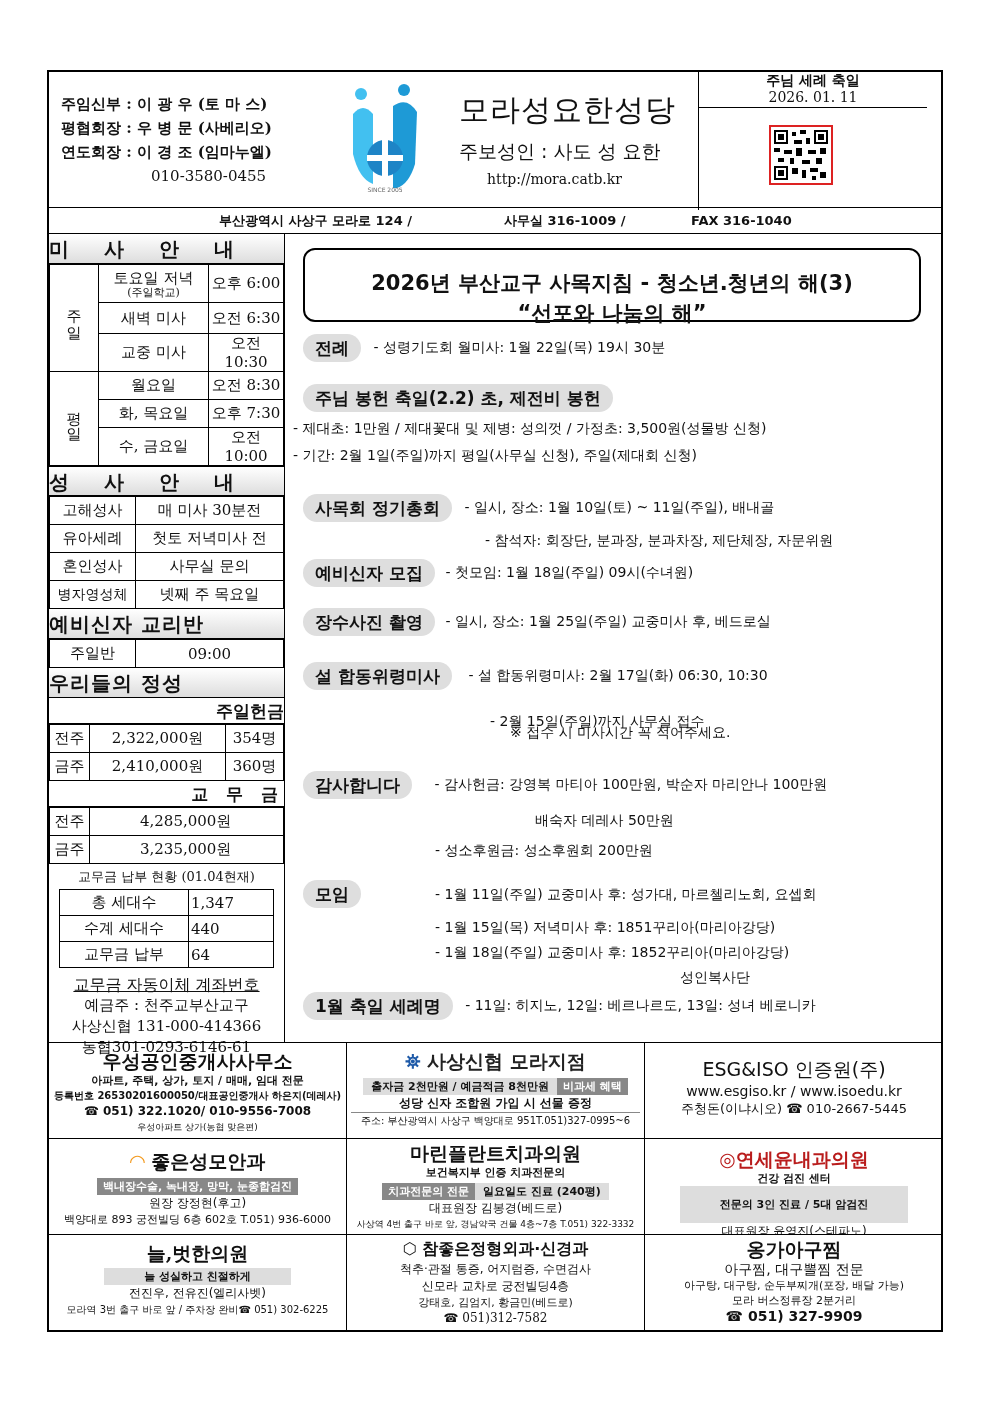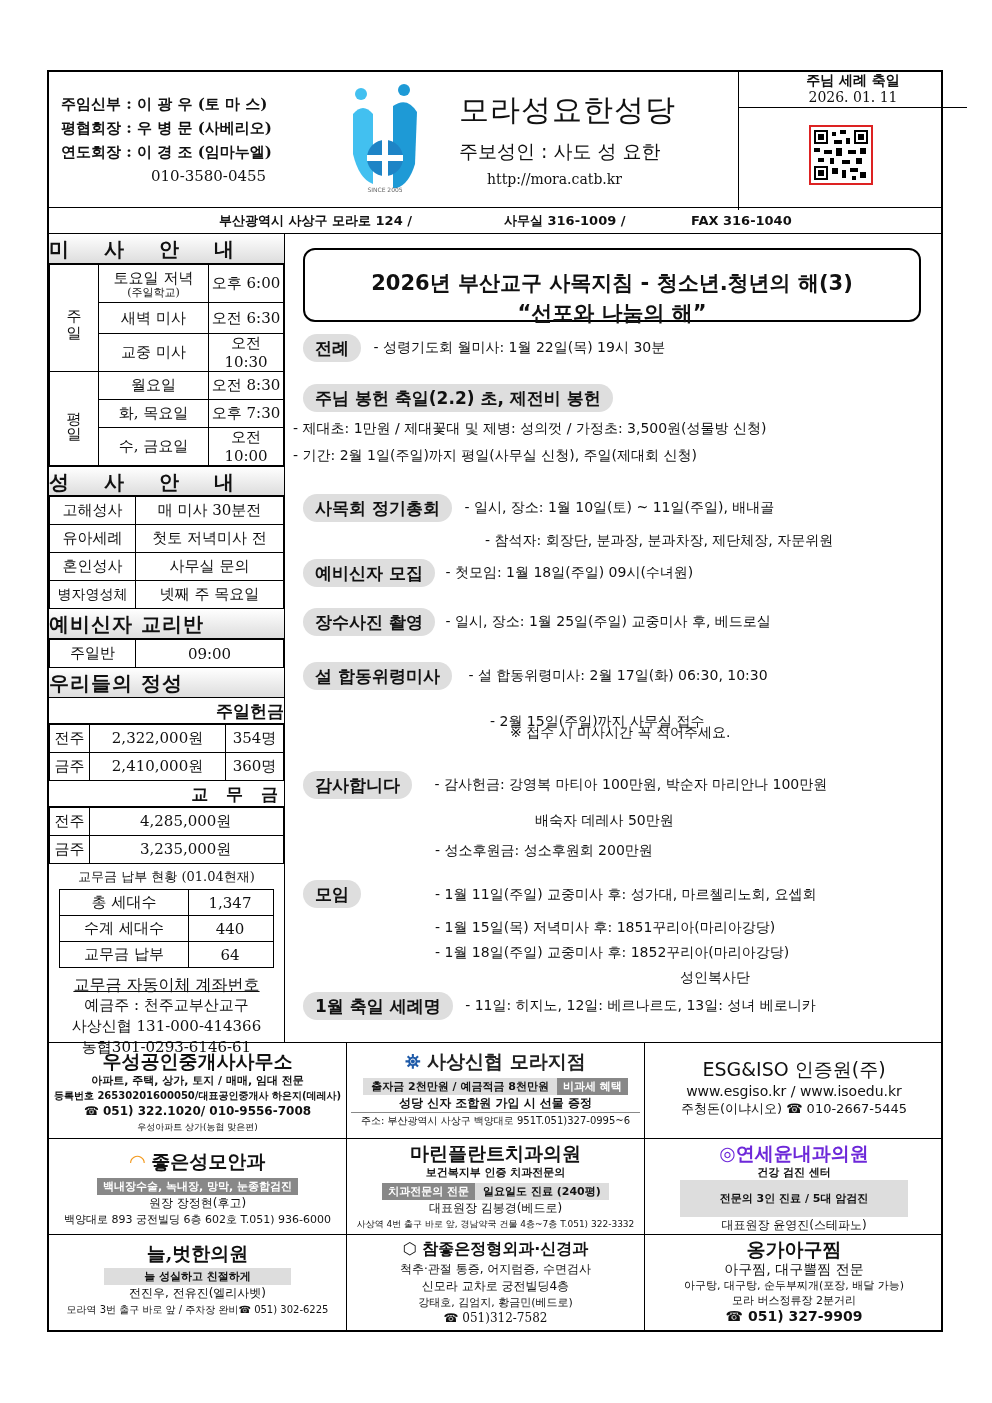--- a/index.html
+++ b/index.html
@@ -10,21 +10,21 @@
 
   
   #header { position: absolute; left: 0; top: 0; width: 892px; height: 136px; border-bottom: 1px solid #000; }
   #officers { position: absolute; left: 12px; top: 20px; font-size: 15px; line-height: 24px; font-weight: bold; }
   #officers .phone { font-weight: normal; padding-left: 90px; font-size: 15px; }
   #logo { position: absolute; left: 300px; top: 12px; width: 72px; height: 112px; }
   #title-block { position: absolute; left: 410px; top: 18px; width: 240px; text-align: left; }
   #title-block .name { font-size: 30px; font-family: "DejaVu Sans", sans-serif; letter-spacing: 1px; }
   #title-block .patron { font-size: 19px; font-family: "DejaVu Sans", sans-serif; margin-top: 8px; }
   #title-block .url { font-size: 14px; margin-top: 6px; padding-left: 28px; }
-  #date-box { position: absolute; left: 689px; top: -2px; width: 229px; height: 140px; border-left: 1px solid #000; }
+  #date-box { position: absolute; left: 649px; top: -2px; width: 229px; height: 140px; border-left: 1px solid #000; }
   #date-box .top { height: 38px; border-bottom: 1px solid #000; text-align: center; font-size: 14px; line-height: 17px; padding-top: 2px; }
   #date-box .top .t1 { font-weight: bold; }
   #qr { position: absolute; left: 70px; top: 55px; width: 64px; height: 60px; border: 2px solid #d22; padding: 3px; background: #fff; }
 
   
   #addr { position: absolute; left: 0; top: 136px; width: 892px; height: 26px; border-bottom: 1px solid #000; font-family: "DejaVu Sans", sans-serif; font-size: 13px; line-height: 26px; font-weight: bold; }
   #addr span { position: absolute; top: 0; }
 
   
   #left { position: absolute; left: 0; top: 162px; width: 236px; height: 808px; border-right: 1px solid #000; }
@@ -32,21 +32,21 @@
   .sec-title.tight { letter-spacing: 1px; }
   table { border-collapse: collapse; width: 100%; }
   td { border: 1px solid #000; text-align: center; font-size: 15px; height: 28px; padding: 0 2px; }
   .mass td { height: 28px; }
   .side { width: 27px; font-size: 15px; line-height: 22px; }
   .small { font-size: 11px; display: block; line-height: 10px; }
   .sub-title { text-align: right; font-family: "DejaVu Sans", sans-serif; font-weight: bold; font-size: 17px; height: 26px; line-height: 26px; border-bottom: 1px solid #000; }
   #status { padding: 4px 10px 0 10px; font-size: 13px; }
   #status .cap { text-align: center; font-size: 13px; margin-bottom: 3px; }
   #status table td { height: 26px; font-size: 15px; }
-  #status .r { text-align: center; padding-right: 4px; }
+  #status .r { text-align: left; padding-right: 4px; }
   #account { text-align: center; font-size: 15px; line-height: 21px; margin-top: 6px; }
   #account .u { text-decoration: underline; font-size: 16px; }
 
   
   #right { position: absolute; left: 236px; top: 162px; width: 656px; height: 808px; }
   #headline { position: absolute; left: 18px; top: 14px; width: 618px; height: 74px; border: 2px solid #000; border-radius: 12px; text-align: center; font-family: "DejaVu Sans", sans-serif; font-weight: bold; font-size: 21px; line-height: 30px; padding-top: 18px; }
   .item { position: absolute; left: 18px; font-family: "DejaVu Sans", sans-serif; font-size: 14px; }
   .pill { display: inline-block; background: #dedede; border-radius: 14px; padding: 0 12px; height: 28px; line-height: 28px; font-weight: bold; font-size: 17px; vertical-align: middle; }
   .line { position: absolute; font-family: "DejaVu Sans", sans-serif; font-size: 14px; white-space: nowrap; }
 
@@ -348,21 +348,21 @@
       <div class="s">백양대로 893 궁전빌딩 6층 602호 T.051) 936-6000</div>
     </div>
     <div class="ad" style="left:298px;top:96px">
       <div class="h" style="margin-top:2px">마린플란트치과의원</div>
       <div class="s" style="font-weight:bold">보건복지부 인증 치과전문의</div>
       <div><span class="g">치과전문의 전문</span><span class="lg">일요일도 진료 (240평)</span></div>
       <div class="m">대표원장 김봉경(베드로)</div>
       <div class="s" style="font-size:9px">사상역 4번 출구 바로 앞, 경남약국 건물 4층~7층 T.051) 322-3332</div>
     </div>
     <div class="ad" style="left:596px;top:96px;border-right:none">
-      <div class="h" style="margin-top:2px;color:#6d28d9"><span>◎</span><span>연세윤내과의원</span></div>
+      <div class="h" style="margin-top:8px;color:#b91c1c"><span>◎</span><span>연세윤내과의원</span></div>
       <div class="s" style="font-weight:bold">건강 검진 센터</div>
       <div><span class="lg" style="padding:10px 40px">전문의 3인 진료 / 5대 암검진</span></div>
       <div class="m">대표원장 윤영진(스테파노)</div>
       <div class="s">사상역 엠시티빌딩 4층 ☎ 051) 321-1231</div>
     </div>
 
     <div class="ad" style="left:0;top:192px;border-bottom:none">
       <div class="h" style="margin-top:6px;font-family:'DejaVu Serif',serif">늘,벗한의원</div>
       <div><span class="lg" style="padding:0 40px">늘 성실하고 친절하게</span></div>
       <div class="m">전진우, 전유진(엘리사벳)</div>

